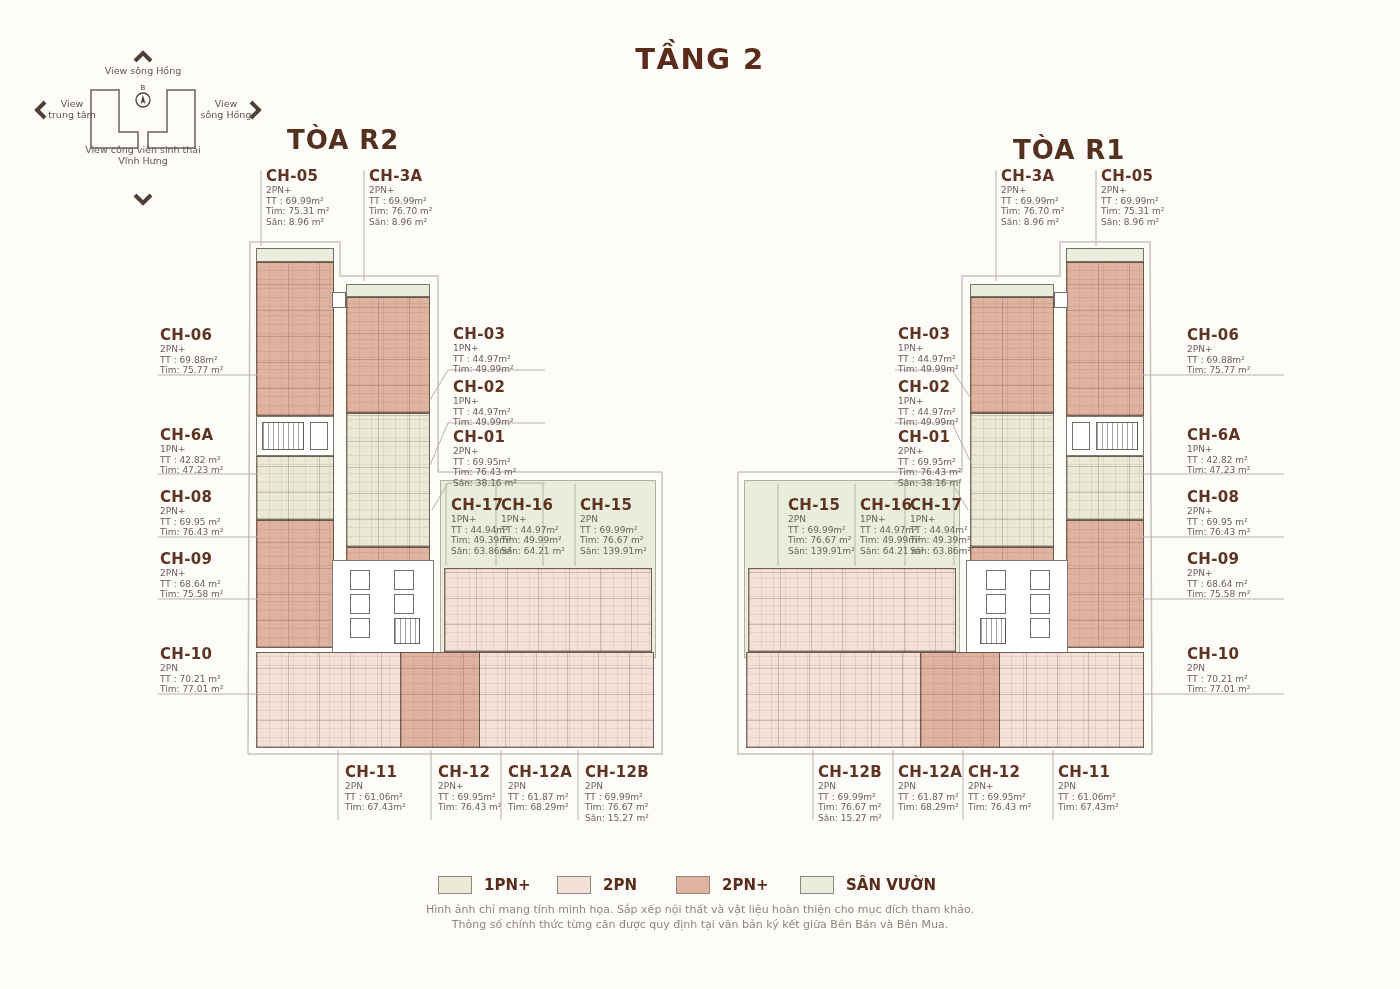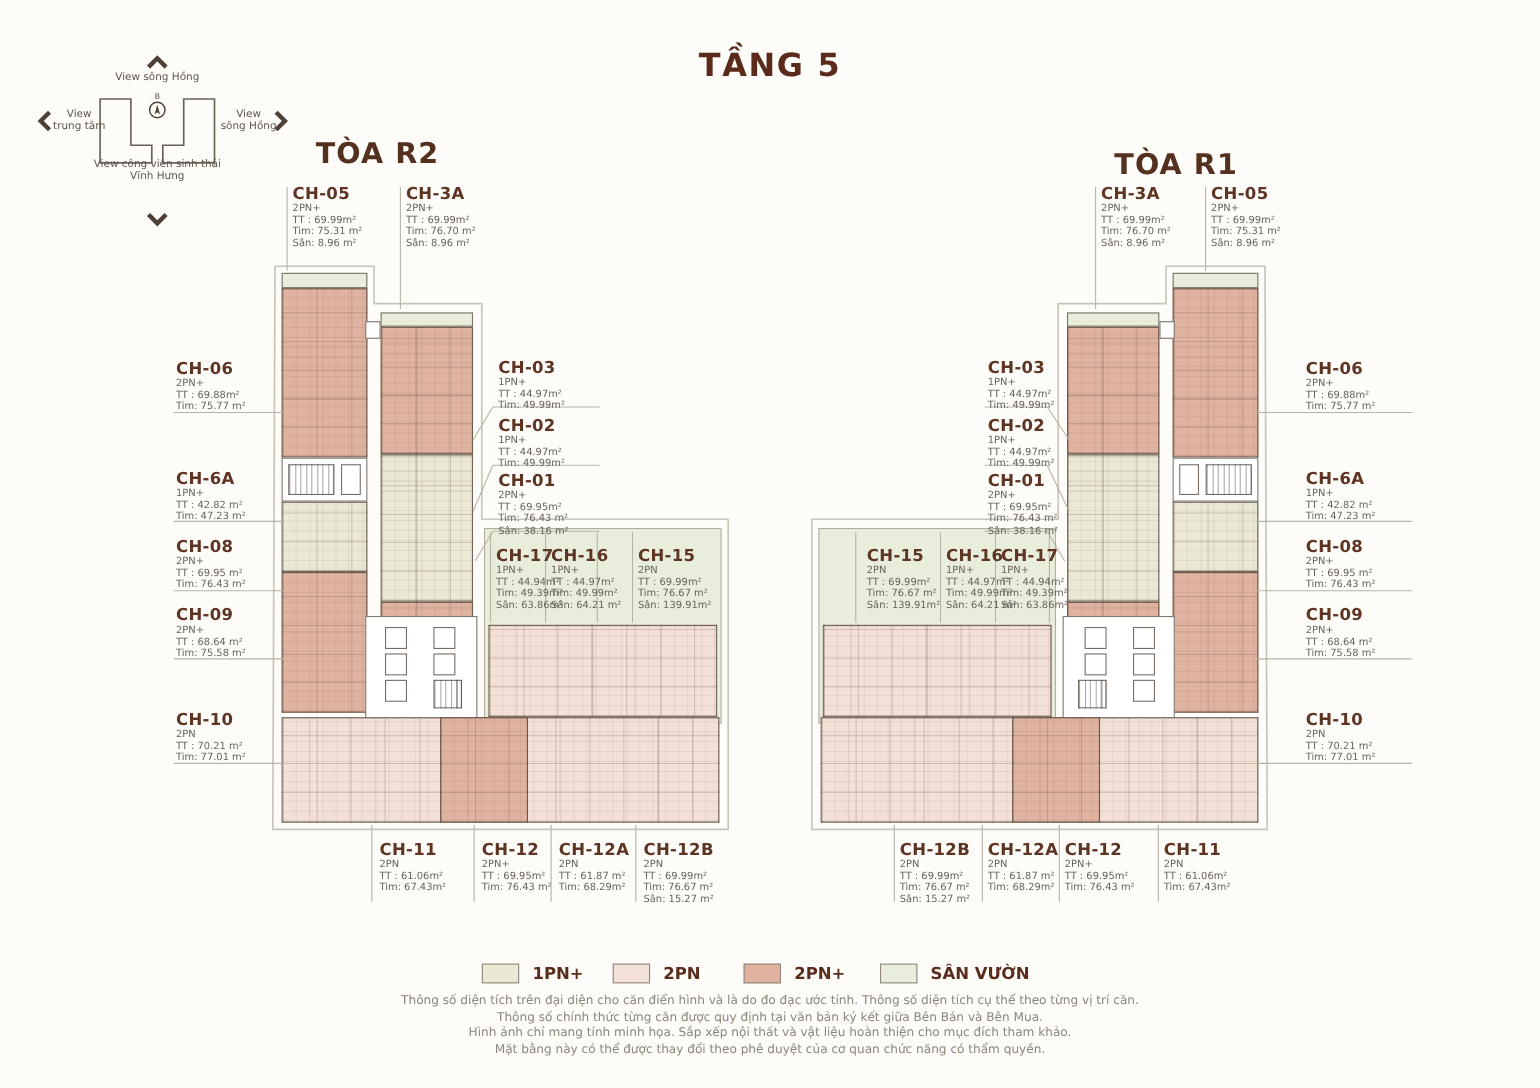--- a/index.html
+++ b/index.html
@@ -28,21 +28,21 @@
   .legend-label{position:absolute;font-size:15px;font-weight:600;color:#5A2C1C;line-height:18px;z-index:4;white-space:nowrap;}
   .disclaimer{position:absolute;left:0;right:0;top:903px;text-align:center;z-index:4;}
   .disclaimer div{font-size:11px;color:#8D867A;line-height:14.6px;}
 </style>
 </head>
 <body>
 
 <div class="page">
 
   <div class="title-wrap">
-    <div class="title-line">TẦNG 5</div>
+    <div class="title-line">TẦNG 2</div>
   </div>
 
   <div class="tower-name" style="left:287px;top:125px">TÒA R2</div>
   <div class="tower-name" style="left:1013px;top:135px">TÒA R1</div>
 
   <div class="compass">
     <svg width="240" height="160" viewBox="0 0 240 160">
       <path d="M107,13 L115,5 L123,13" fill="none" stroke="#4E4037" stroke-width="4"></path>
       <path d="M17,54 L9,62 L17,70" fill="none" stroke="#4E4037" stroke-width="4"></path>
       <path d="M223,54 L231,62 L223,70" fill="none" stroke="#4E4037" stroke-width="4"></path>
@@ -384,19 +384,17 @@
   <div class="legend-swatch" style="left: 438px; top: 876px; background-color: rgb(236, 232, 214);"></div>
   <div class="legend-label" style="left:484px;top:876px">1PN+</div>
   <div class="legend-swatch" style="left: 557px; top: 876px; background-color: rgb(243, 224, 215);"></div>
   <div class="legend-label" style="left:603px;top:876px">2PN</div>
   <div class="legend-swatch" style="left: 676px; top: 876px; background-color: rgb(223, 179, 160);"></div>
   <div class="legend-label" style="left:722px;top:876px">2PN+</div>
   <div class="legend-swatch" style="left: 800px; top: 876px; background-color: rgb(233, 238, 220);"></div>
   <div class="legend-label" style="left:846px;top:876px">SÂN VƯỜN</div>
 
   <div class="disclaimer">
-    <div>Thông số diện tích trên đại diện cho căn điển hình và là do đo đạc ước tính. Thông số diện tích cụ thể theo từng vị trí căn.</div>
+    <div>Hình ảnh chỉ mang tính minh họa. Sắp xếp nội thất và vật liệu hoàn thiện cho mục đích tham khảo.</div>
     <div>Thông số chính thức từng căn được quy định tại văn bản ký kết giữa Bên Bán và Bên Mua.</div>
-    <div>Hình ảnh chỉ mang tính minh họa. Sắp xếp nội thất và vật liệu hoàn thiện cho mục đích tham khảo.</div>
-    <div>Mặt bằng này có thể được thay đổi theo phê duyệt của cơ quan chức năng có thẩm quyền.</div>
   </div>
 
 </div>
 
 </body></html>

